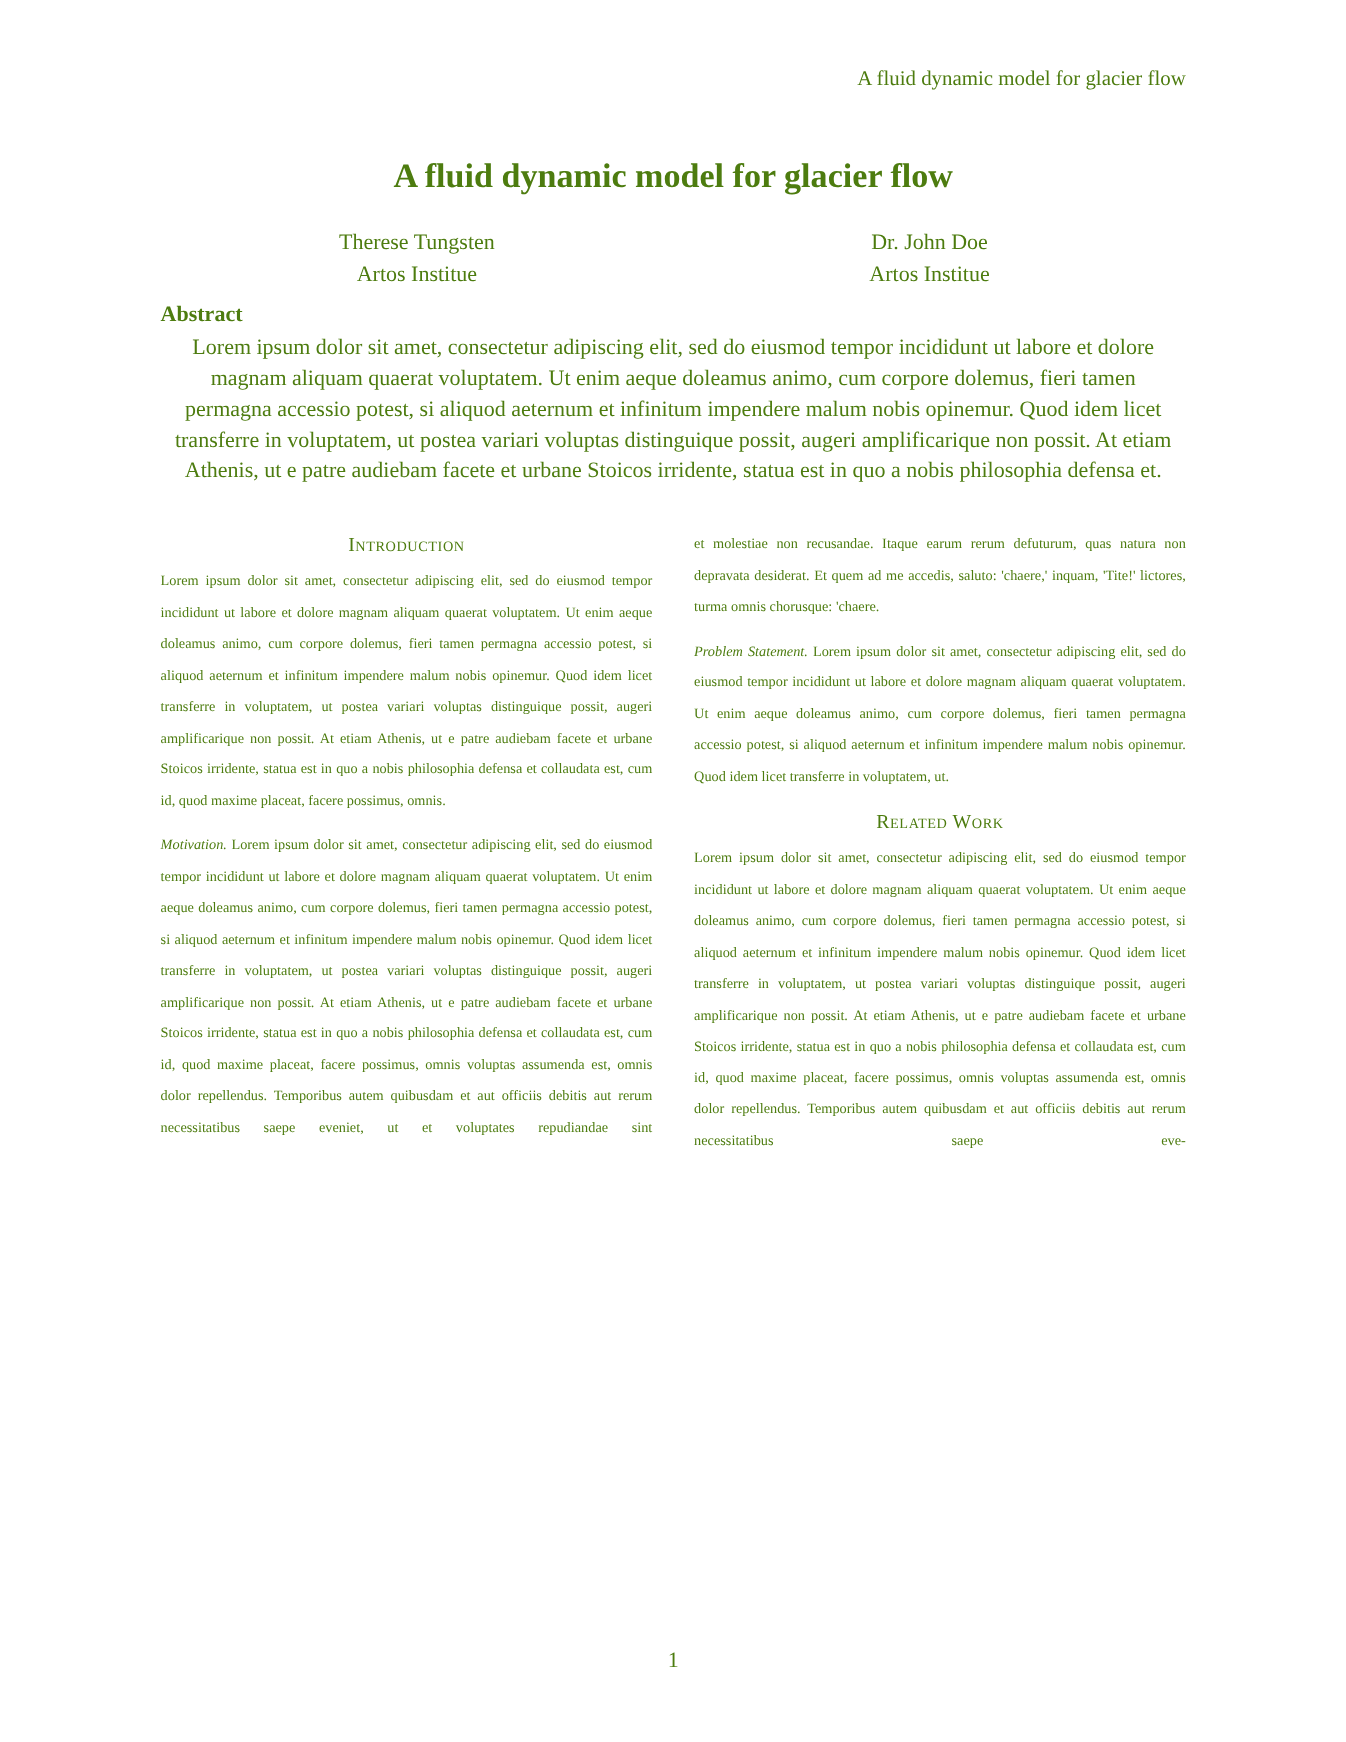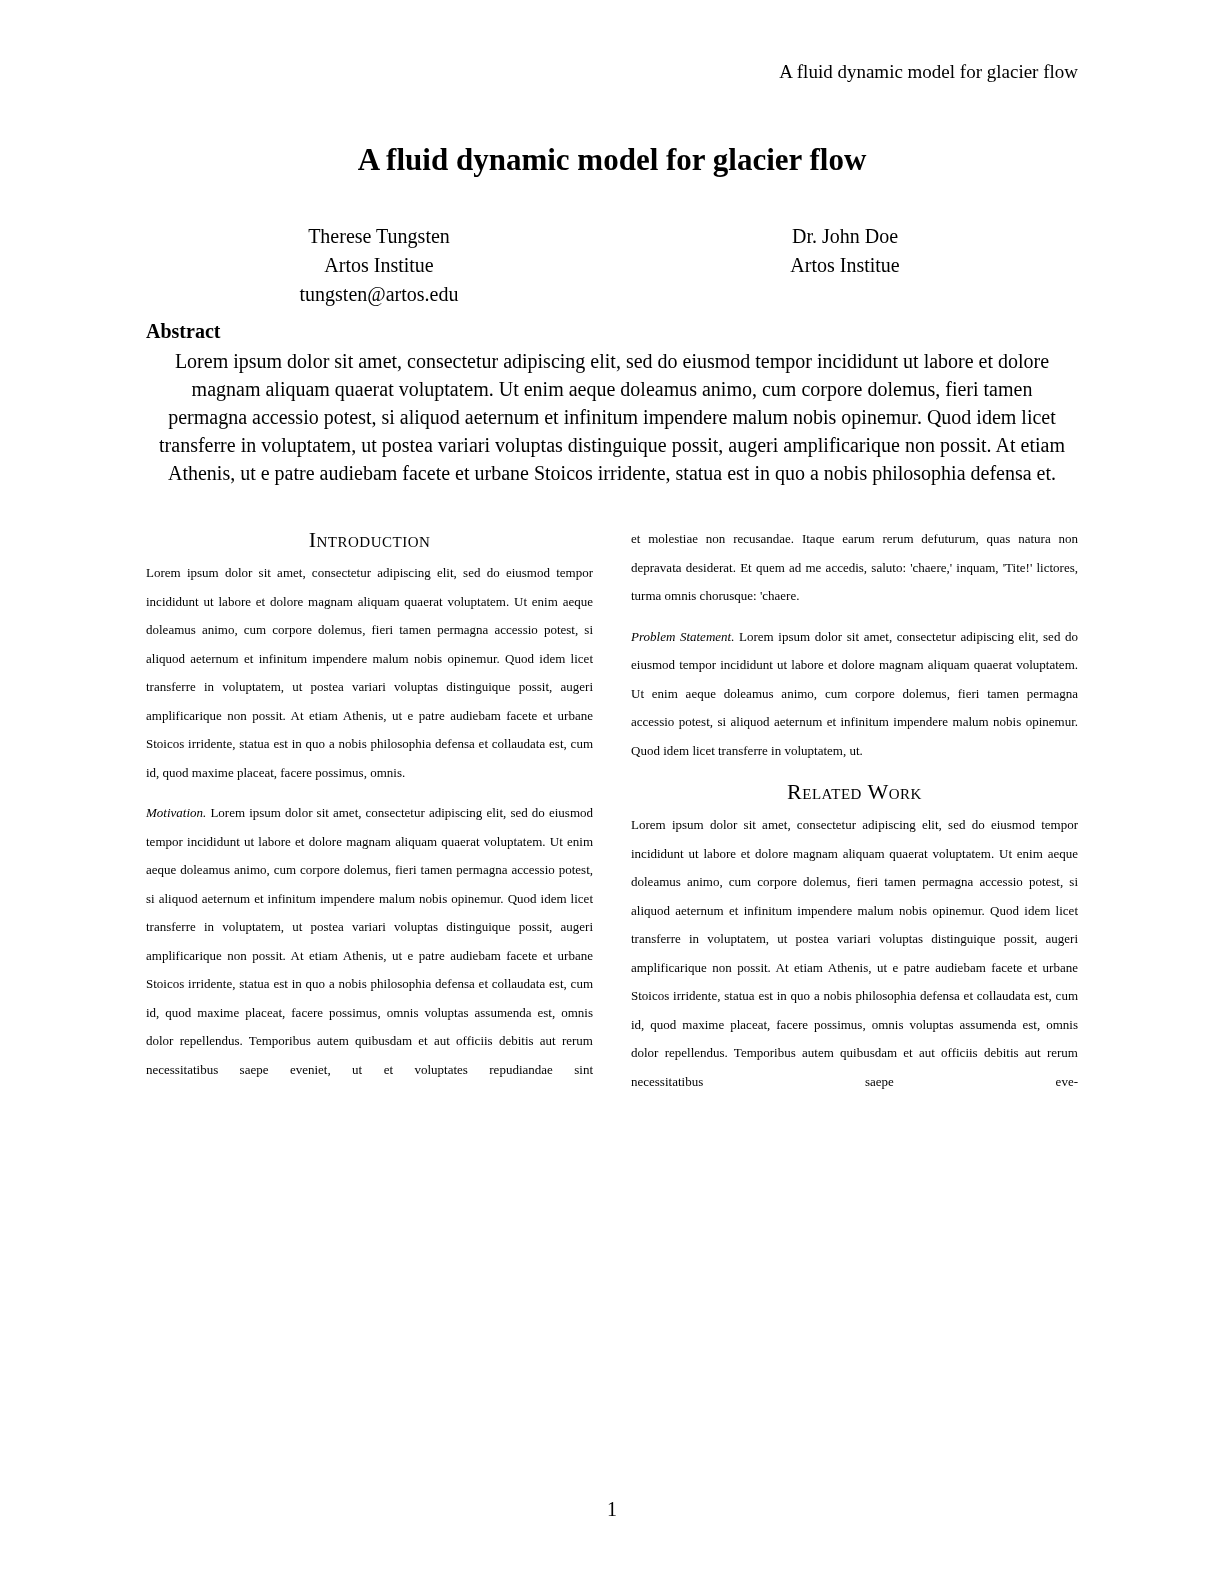--- a/index.html
+++ b/index.html
@@ -1,42 +1,42 @@
 <!DOCTYPE html>
 <html><head>
 <meta charset="utf-8">
 <style>
   html, body { margin: 0; padding: 0; background: #ffffff; }
   .page {
     position: relative;
     width: 1224px;
     height: 1584px;
     background: #ffffff;
-    color: #000000;
+    color: #4d7c0f;
     font-family: "Liberation Serif", "DejaVu Serif", serif;
     overflow: hidden;
   }
   .content {
     padding: 60px 146px 0 146px; 
   }
   .running-head {
     text-align: right;
     font-size: 19px;
     line-height: 24px;
   }
   .title {
     margin: 56px 0 0 0;
     text-align: center;
     font-size: 31px;
     font-weight: bold;
     line-height: 40px;
   }
   .authors {
     display: flex;
-    margin-top: 42px;
+    margin-top: 26px;
     justify-content: center;
   }
   .author {
     width: 50%;
     text-align: center;
     font-size: 20px;
     line-height: 29px;
   }
   .abstract-heading {
     margin-top: 8px;
@@ -56,21 +56,21 @@
     display: flex;
     gap: 38px;
     margin-top: 38px;
   }
   .col {
     width: 447px;
   }
   .section-heading {
     text-align: center;
     font-variant: small-caps;
-    font-size: 22px;
+    font-size: 18px;
     line-height: 30px;
     letter-spacing: 0.5px;
     margin: 2px 0 4px 0;
   }
   .col .section-heading:first-child { margin-top: 0; }
   .body-para {
     margin: 0 0 12px 0;
     font-size: 13px;
     line-height: 28.5px;
     text-align: justify;
@@ -96,21 +96,20 @@
   <div class="content">
 
     <div class="running-head">A fluid dynamic model for glacier flow</div>
 
     <h1 class="title">A fluid dynamic model for glacier flow</h1>
 
     <div class="authors">
       <div class="author">
         <div>Therese Tungsten</div>
         <div>Artos Institue</div>
-        <div>tungsten@artos.edu</div>
       </div>
       <div class="author">
         <div>Dr. John Doe</div>
         <div>Artos Institue</div>
       </div>
     </div>
 
     <div class="abstract-heading">Abstract</div>
 
     <p class="abstract-text">Lorem ipsum dolor sit amet, consectetur adipiscing elit, sed do eiusmod tempor incididunt ut labore et dolore magnam aliquam quaerat voluptatem. Ut enim aeque doleamus animo, cum corpore dolemus, fieri tamen permagna accessio potest, si aliquod aeternum et infinitum impendere malum nobis opinemur. Quod idem licet transferre in voluptatem, ut postea variari voluptas distinguique possit, augeri amplificarique non possit. At etiam Athenis, ut e patre audiebam facete et urbane Stoicos irridente, statua est in quo a nobis philosophia defensa et.</p>

